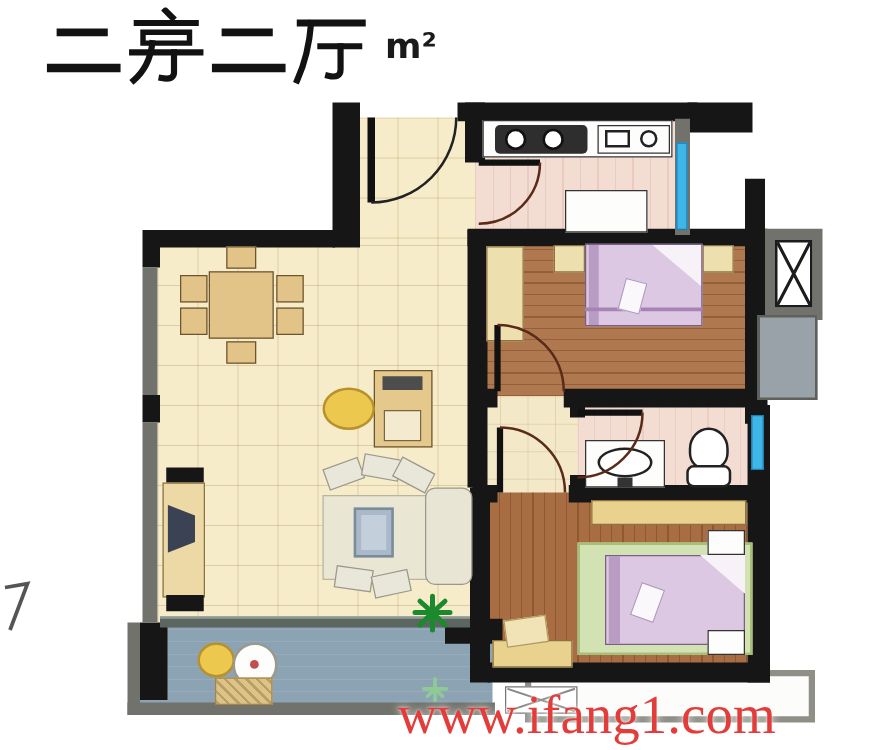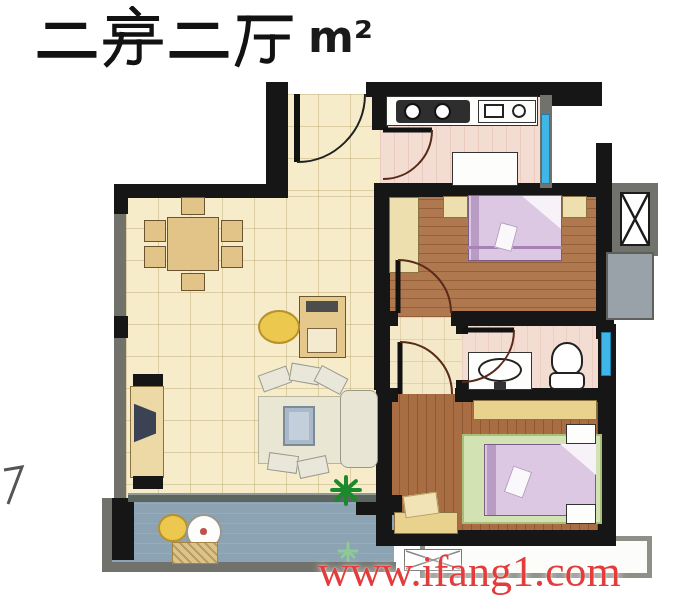--- a/index.html
+++ b/index.html
@@ -4,21 +4,21 @@
 <style>
   html,body{margin:0;padding:0;background:#fff;}
   #stage{position:relative;width:700px;height:600px;background:#fff;overflow:hidden;
          font-family:"Liberation Sans",sans-serif;}
   
   #title{position:absolute;left:36px;top:6px;height:70px;display:flex;align-items:flex-start;}
   .cjk{width:62px;height:62px;margin-right:4px;}
   .cjk path{stroke:#121212;fill:none;stroke-linecap:square;}
   #title-range{font-family:"Liberation Serif",serif;font-weight:700;font-size:60px;
                line-height:62px;color:#121212;letter-spacing:4px;margin-left:6px;}
-  #title-unit{font-family:"DejaVu Sans",sans-serif;font-weight:700;font-size:44px;
+  #title-unit{font-family:"DejaVu Sans",sans-serif;font-weight:700;font-size:28px;
               line-height:62px;color:#1a1a1a;margin-left:8px;}
   .sr{position:absolute;width:1px;height:1px;overflow:hidden;clip:rect(0 0 0 0);}
   
   .w{position:absolute;background:#161616;}
   .g{position:absolute;background:#72726c;}
   .f,.fx{position:absolute;box-sizing:border-box;}
   .tile{background-color:#f6ecca;
     background-image:linear-gradient(rgba(170,140,80,.32) 1px,transparent 1px),
                      linear-gradient(90deg,rgba(170,140,80,.32) 1px,transparent 1px);
     background-size:32px 32px;}

